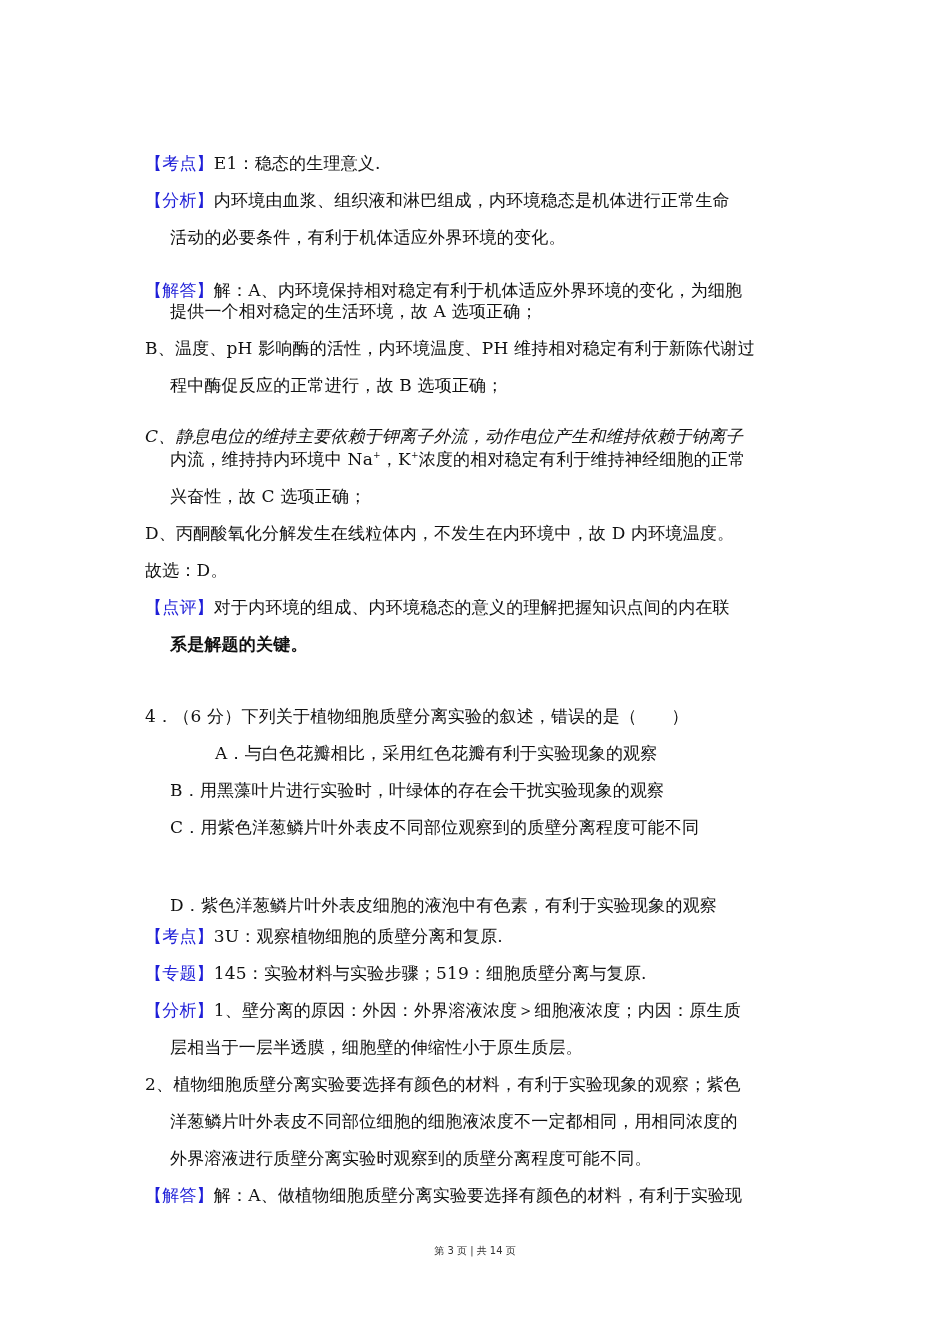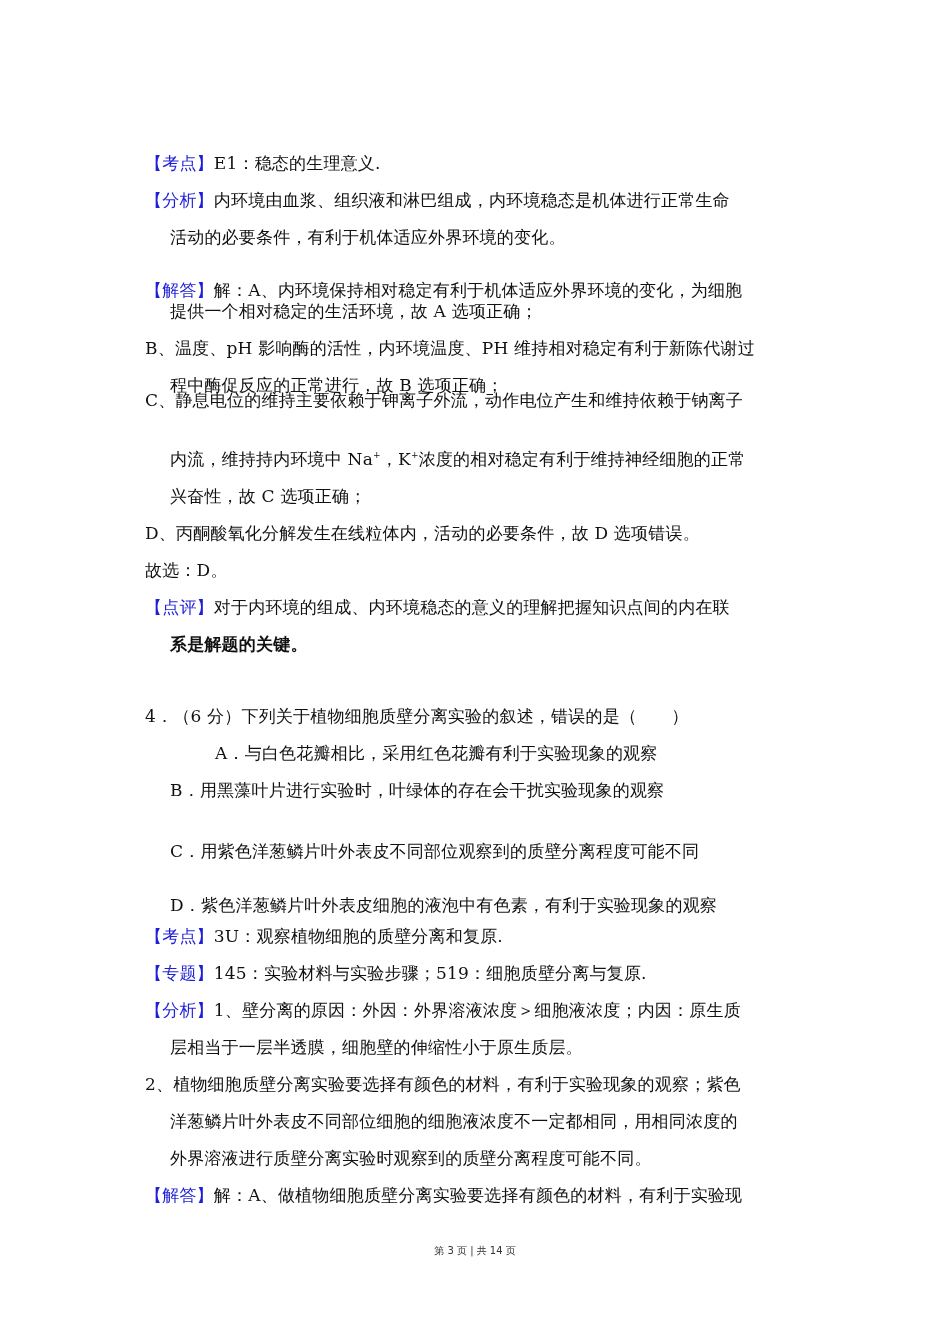--- a/index.html
+++ b/index.html
@@ -25,37 +25,37 @@
     <span class="tag">【分析】</span><span>内环境由血浆、组织液和淋巴组成，内环境稳态是机体进行正常生命</span>
   </div>
   <div class="line" style="left:170px;top:226px;">活动的必要条件，有利于机体适应外界环境的变化。</div>
 
   <div class="line" style="left:145px;top:263px;margin-top:16px;">
     <span class="tag">【解答】</span><span>解：A、内环境保持相对稳定有利于机体适应外界环境的变化，为细胞</span>
   </div>
   <div class="line" style="left:170px;top:300px;">提供一个相对稳定的生活环境，故 A 选项正确；</div>
   <div class="line" style="left:145px;top:337px;">B、温度、pH 影响酶的活性，内环境温度、PH 维持相对稳定有利于新陈代谢过</div>
   <div class="line" style="left:170px;top:374px;">程中酶促反应的正常进行，故 B 选项正确；</div>
-  <div class="line" style="left:145px;top:389px;">C、静息电位的维持主要依赖于钾离子外流，动作电位产生和维持依赖于钠离子</div>
+  <div class="line" style="left:145px;top:425px;font-style:italic;">C、静息电位的维持主要依赖于钾离子外流，动作电位产生和维持依赖于钠离子</div>
   <div class="line" style="left:170px;top:448px;">
     <span>内流，维持持内环境中 Na</span><sup>+</sup><span>，K</span><sup>+</sup><span>浓度的相对稳定有利于维持神经细胞的正常</span>
   </div>
   <div class="line" style="left:170px;top:485px;">兴奋性，故 C 选项正确；</div>
-  <div class="line" style="left:145px;top:522px;">D、丙酮酸氧化分解发生在线粒体内，活动的必要条件，故 D 选项错误。</div>
+  <div class="line" style="left:145px;top:522px;">D、丙酮酸氧化分解发生在线粒体内，不发生在内环境中，故 D 内环境温度。</div>
   <div class="line" style="left:145px;top:559px;">故选：D。</div>
 
   <div class="line" style="left:145px;top:596px;">
     <span class="tag">【点评】</span><span>对于内环境的组成、内环境稳态的意义的理解把握知识点间的内在联</span>
   </div>
   <div class="line" style="left:170px;top:633px;font-weight:bold;">系是解题的关键。</div>
 
   <div class="line" style="left:145px;top:705px;">4．（6 分）下列关于植物细胞质壁分离实验的叙述，错误的是（　　）</div>
   <div class="line" style="left:170px;top:742px;margin-left:45px;">A．与白色花瓣相比，采用红色花瓣有利于实验现象的观察</div>
   <div class="line" style="left:170px;top:779px;">B．用黑藻叶片进行实验时，叶绿体的存在会干扰实验现象的观察</div>
-  <div class="line" style="left:170px;top:840px;">C．用紫色洋葱鳞片叶外表皮不同部位观察到的质壁分离程度可能不同</div>
+  <div class="line" style="left:170px;top:816px;">C．用紫色洋葱鳞片叶外表皮不同部位观察到的质壁分离程度可能不同</div>
   <div class="line" style="left:170px;top:894px;">D．紫色洋葱鳞片叶外表皮细胞的液泡中有色素，有利于实验现象的观察</div>
 
   <div class="line" style="left:145px;top:925px;">
     <span class="tag">【考点】</span><span>3U：观察植物细胞的质壁分离和复原.</span>
   </div>
   <div class="line" style="left:145px;top:962px;">
     <span class="tag">【专题】</span><span>145：实验材料与实验步骤；519：细胞质壁分离与复原.</span>
   </div>
   <div class="line" style="left:145px;top:999px;">
     <span class="tag">【分析】</span><span>1、壁分离的原因：外因：外界溶液浓度＞细胞液浓度；内因：原生质</span>

